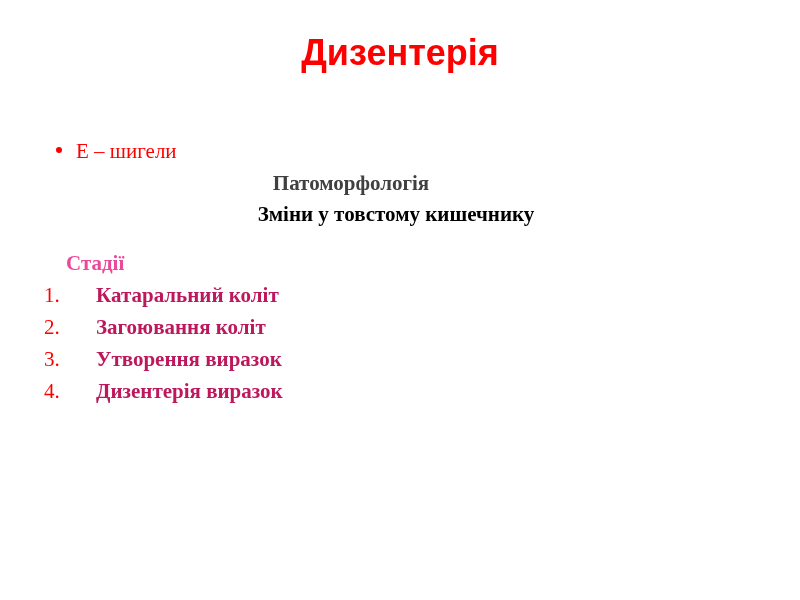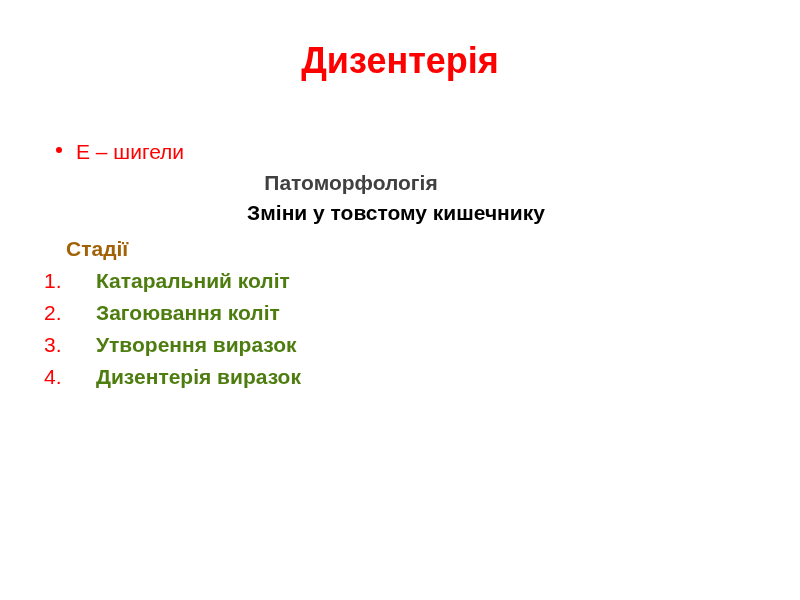--- a/index.html
+++ b/index.html
@@ -15,34 +15,35 @@
     overflow: hidden;
   }
   .slide {
     position: relative;
     width: 800px;
     height: 600px;
     box-sizing: border-box;
   }
   .slide-title {
     position: absolute;
-    top: 40px;
+    top: 32px;
     left: 0;
     width: 800px;
     text-align: center;
     font-size: 36px;
     font-weight: bold;
     color: #FF0000;
     letter-spacing: 0px;
   }
   .body-block {
     position: absolute;
     top: 136px;
     left: 44px;
     width: 720px;
+    font-family: Liberation Serif, serif;
   }
   ul.bullets {
     list-style: none;
     margin: 0;
     padding: 0;
   }
   ul.bullets li {
     position: relative;
     padding-left: 32px;
     font-size: 21px;
@@ -69,39 +70,39 @@
   }
   .center-line-2 {
     margin-top: 6px;
     text-align: center;
     font-size: 21px;
     font-weight: bold;
     color: #000000;
     padding-right: 16px;
   }
   .stages-label {
-    margin-top: 12px;
+    margin-top: 24px;
     padding-left: 22px;
     font-size: 21px;
     font-weight: bold;
-    color: #a16207;
+    color: #ec4899;
   }
   ol.stages {
     margin: 4px 0 0 0;
     padding: 0;
     list-style: none;
     counter-reset: stageCounter;
   }
   ol.stages li {
     counter-increment: stageCounter;
     position: relative;
     padding-left: 52px;
     font-size: 21px;
     font-weight: bold;
-    color: #4d7c0f;
+    color: #be185d;
     line-height: 1.52;
     white-space: nowrap;
   }
   ol.stages li::before {
     content: counter(stageCounter) ".";
     position: absolute;
     left: 0;
     top: 0;
     width: 28px;
     text-align: left;

